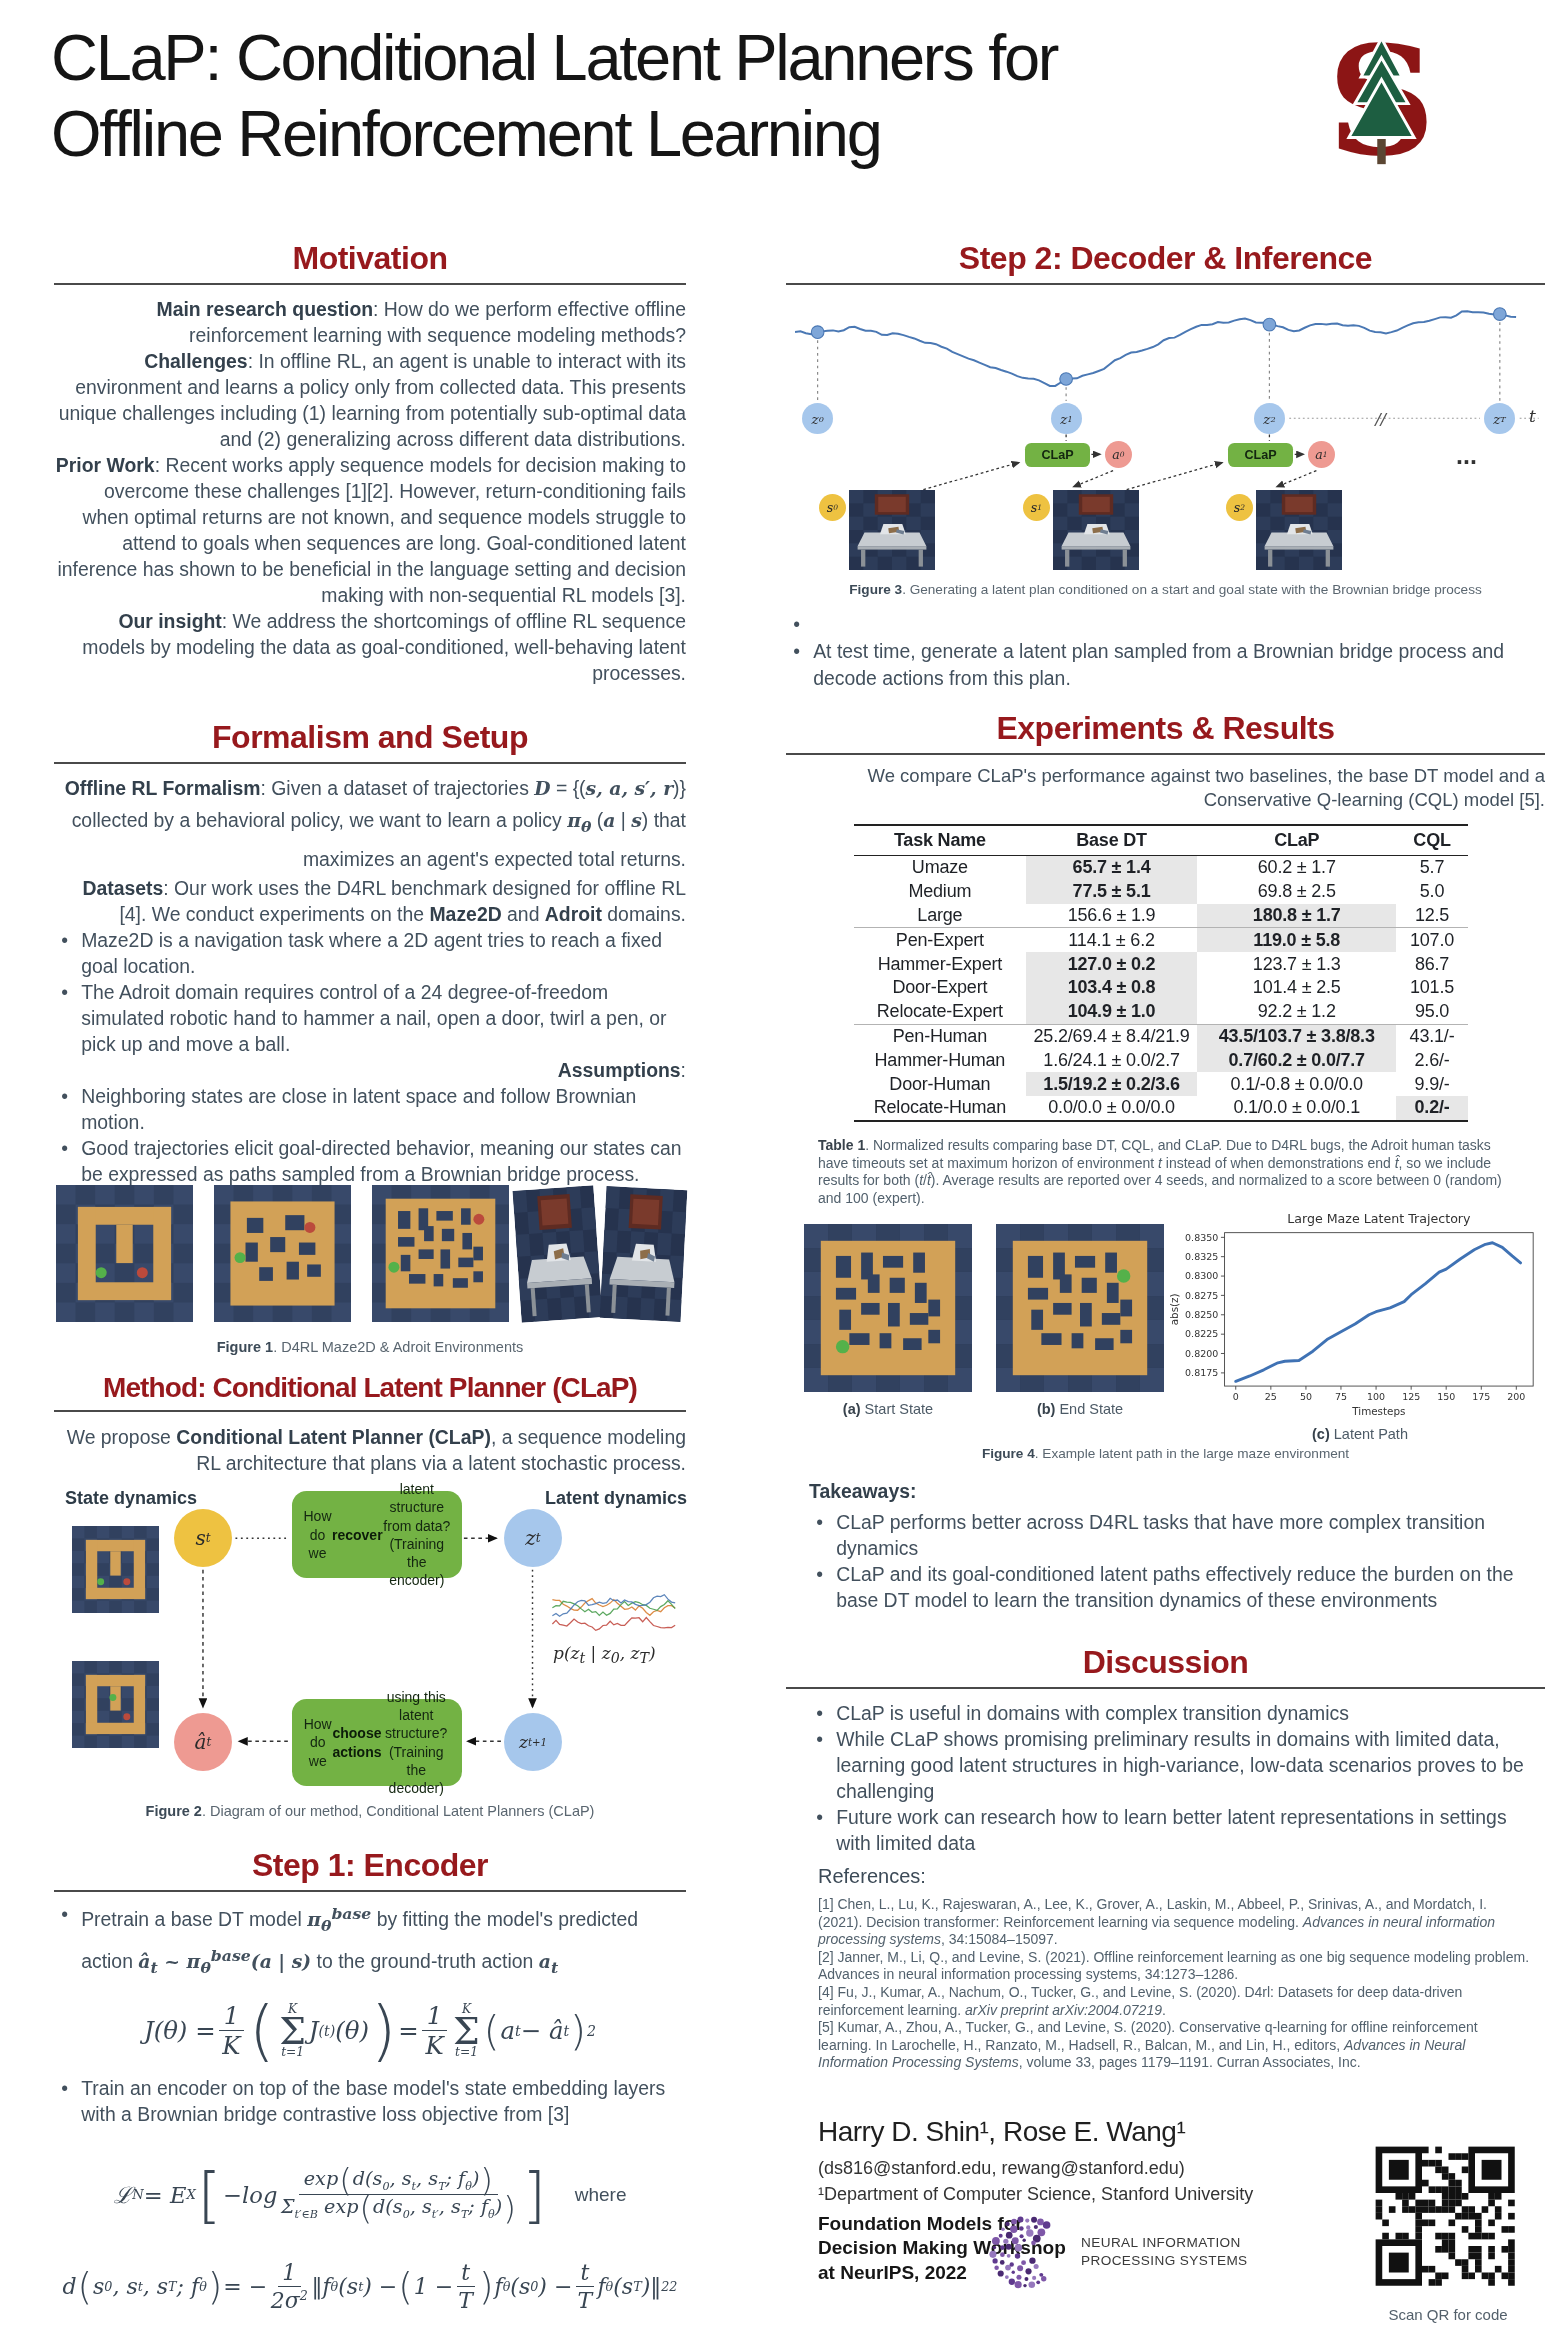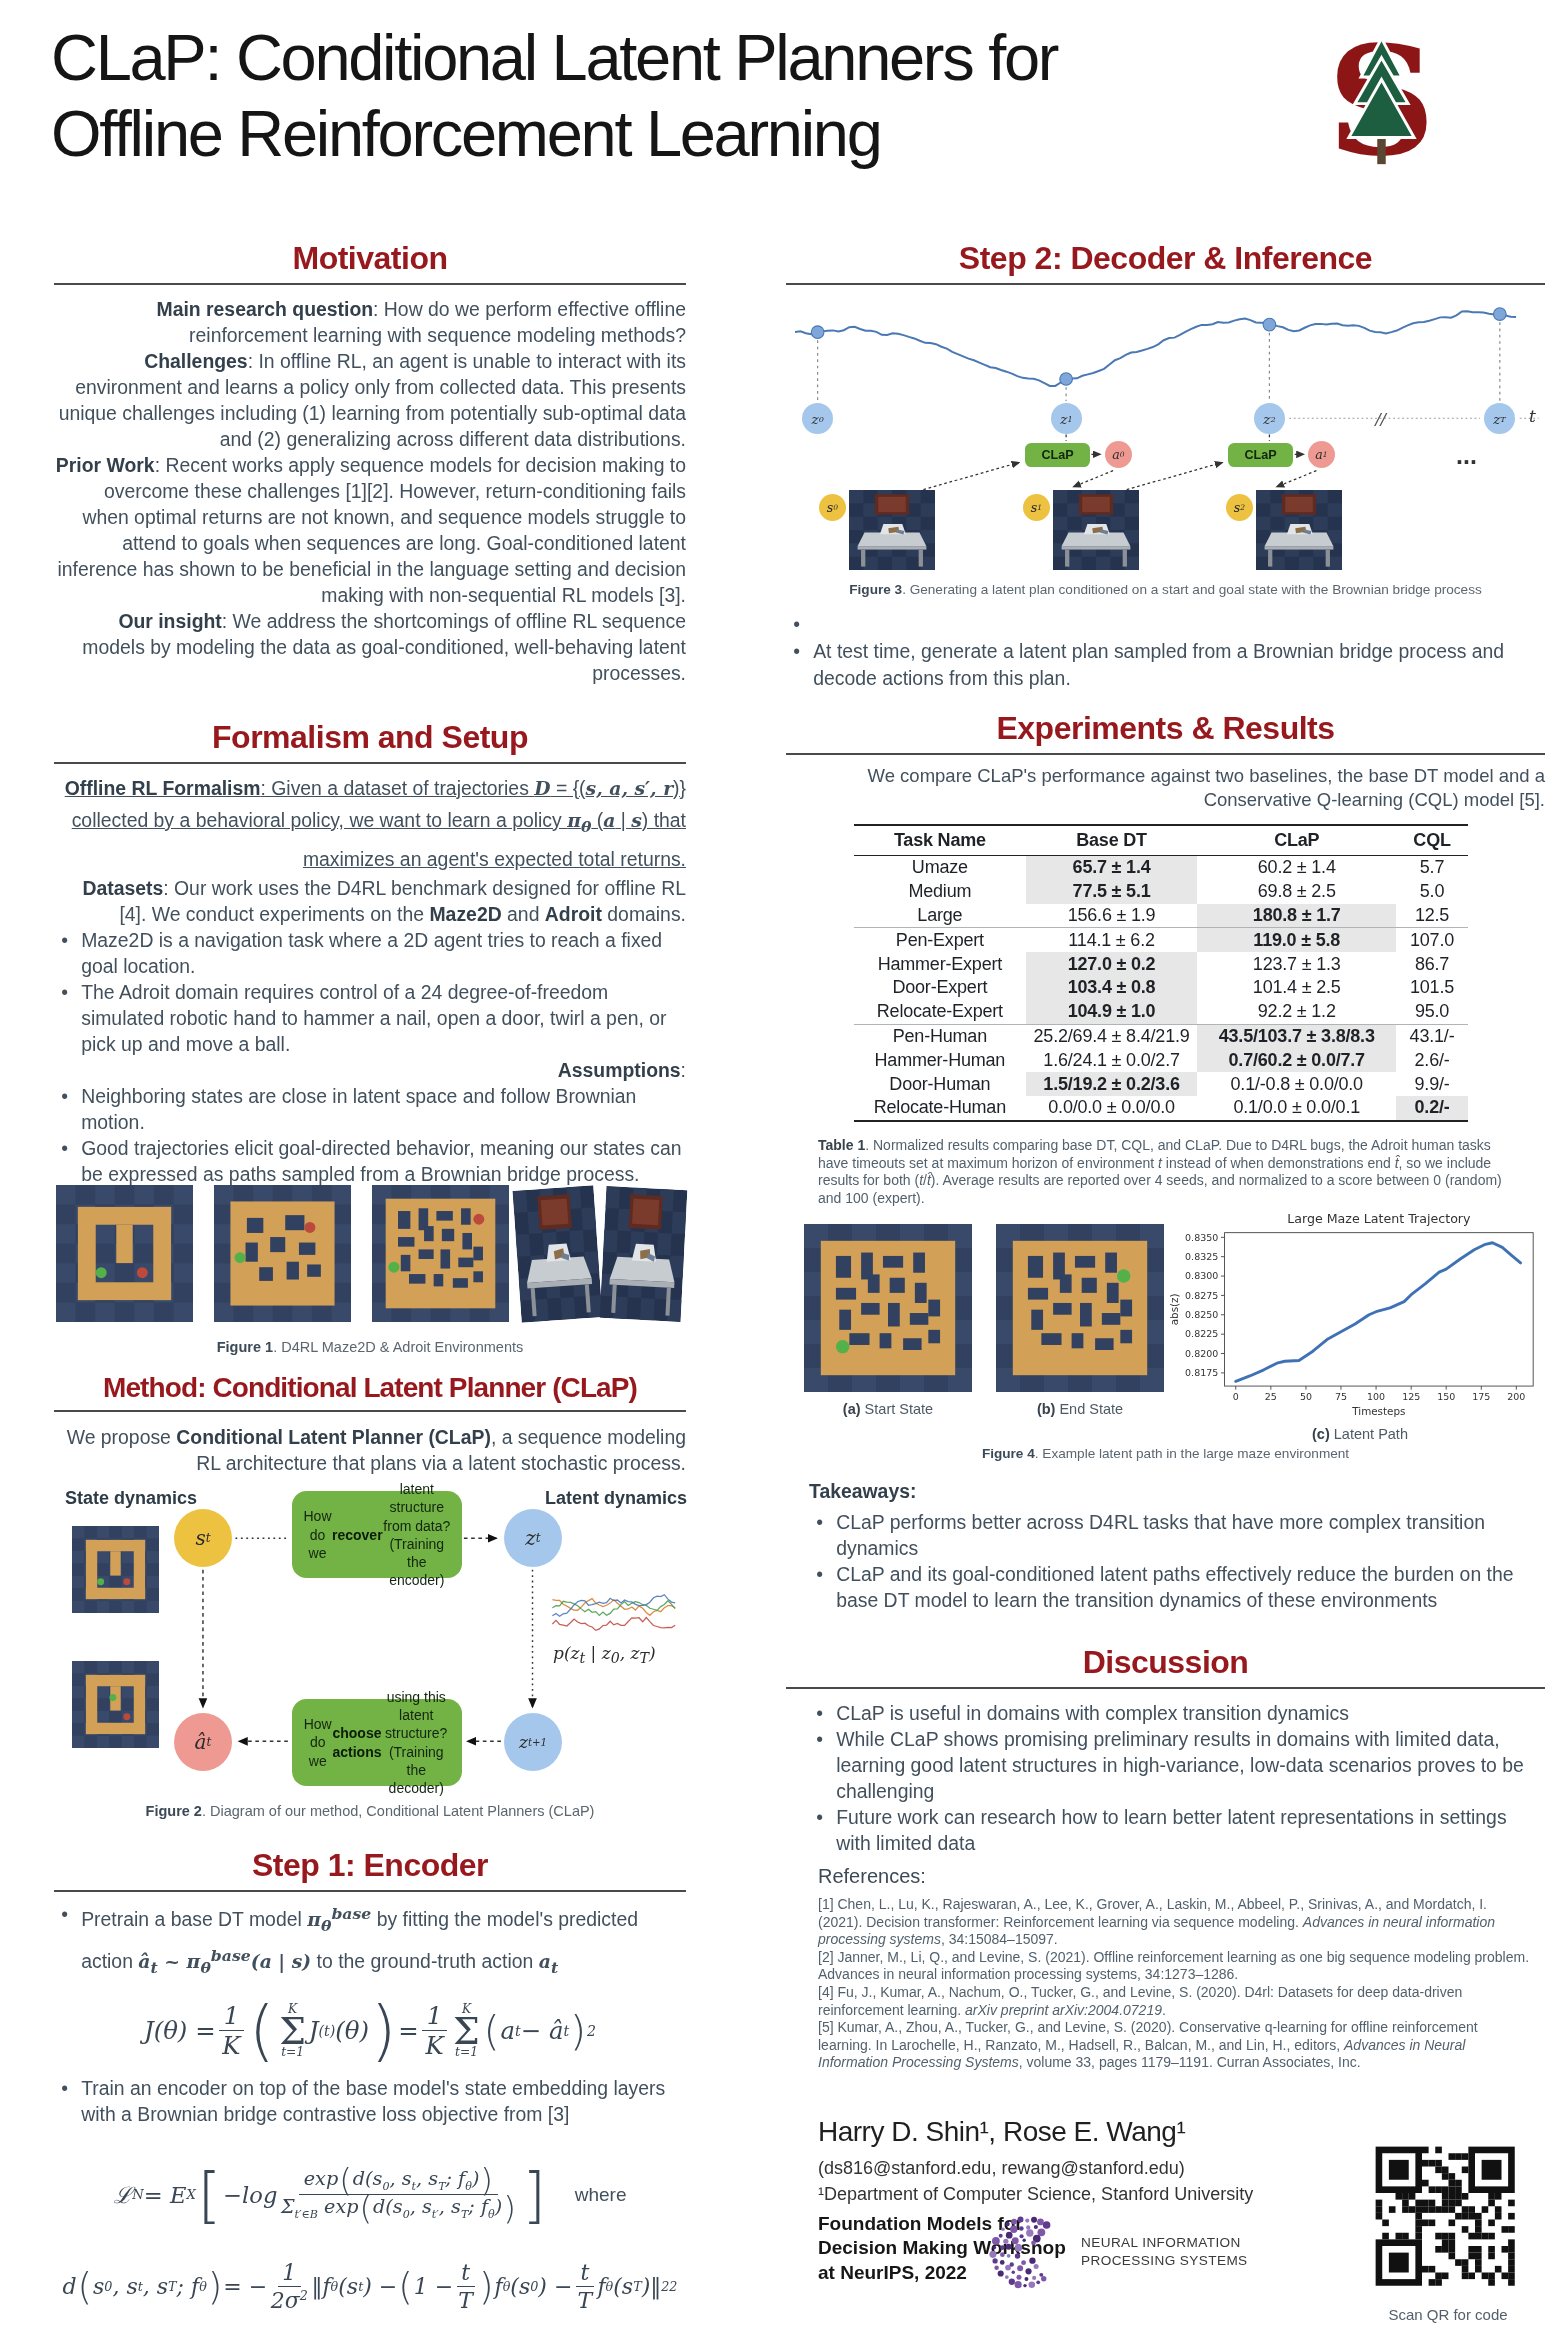--- a/index.html
+++ b/index.html
@@ -10,21 +10,21 @@
          letter-spacing:-2.3px;font-weight:400;}
   .st-logo{position:absolute;left:1321px;top:31px;width:121px;height:155px;}
   
   .sec{position:absolute;}
   .sec h2{margin:0;text-align:center;font-size:32px;font-weight:700;color:#97191D;letter-spacing:-0.5px;}
   .sec h2.sm{font-size:28px;letter-spacing:-0.9px;}
   .sec .hr{margin-top:6.3px;border-top:2.1px solid #4a4a4a;height:0;}
   
   .body{position:absolute;font-size:19.4px;line-height:26px;color:#42505d;}
   .body p{margin:0;text-align:right;}
-  .body p.mathy{line-height:32px;text-decoration:underline;}
+  .body p.mathy{line-height:32px;}
   .body b, .bullet b{color:#33404c;}
   .bullet{display:flex;align-items:flex-start;padding-left:7.2px;}
   .bullet>.dot{flex:0 0 20px;color:#42505d;}
   .m{font-family:"DejaVu Serif",serif;font-style:italic;font-weight:600;font-size:.97em;}
   
   .eq{font-family:"DejaVu Serif",serif;font-style:italic;font-weight:500;color:#394653;
       text-align:center;display:flex;align-items:center;justify-content:center;}
   .eq sub,.eq sup{font-size:.58em;}
   .fr{display:inline-flex;flex-direction:column;align-items:center;vertical-align:middle;
       line-height:1.05;margin:0 3.6px;}
@@ -650,21 +650,21 @@
           <th>Task Name</th>
           <th>Base DT</th>
           <th>CLaP</th>
           <th>CQL</th>
         </tr>
       </thead>
       <tbody>
           <tr>
             <td>Umaze</td>
             <td class="hl">65.7 ± 1.4</td>
-            <td>60.2 ± 1.4</td>
+            <td>60.2 ± 1.7</td>
             <td>5.7</td>
           </tr>
           <tr>
             <td>Medium</td>
             <td class="hl">77.5 ± 5.1</td>
             <td>69.8 ± 2.5</td>
             <td>5.0</td>
           </tr>
           <tr class="group-end">
             <td>Large</td>

